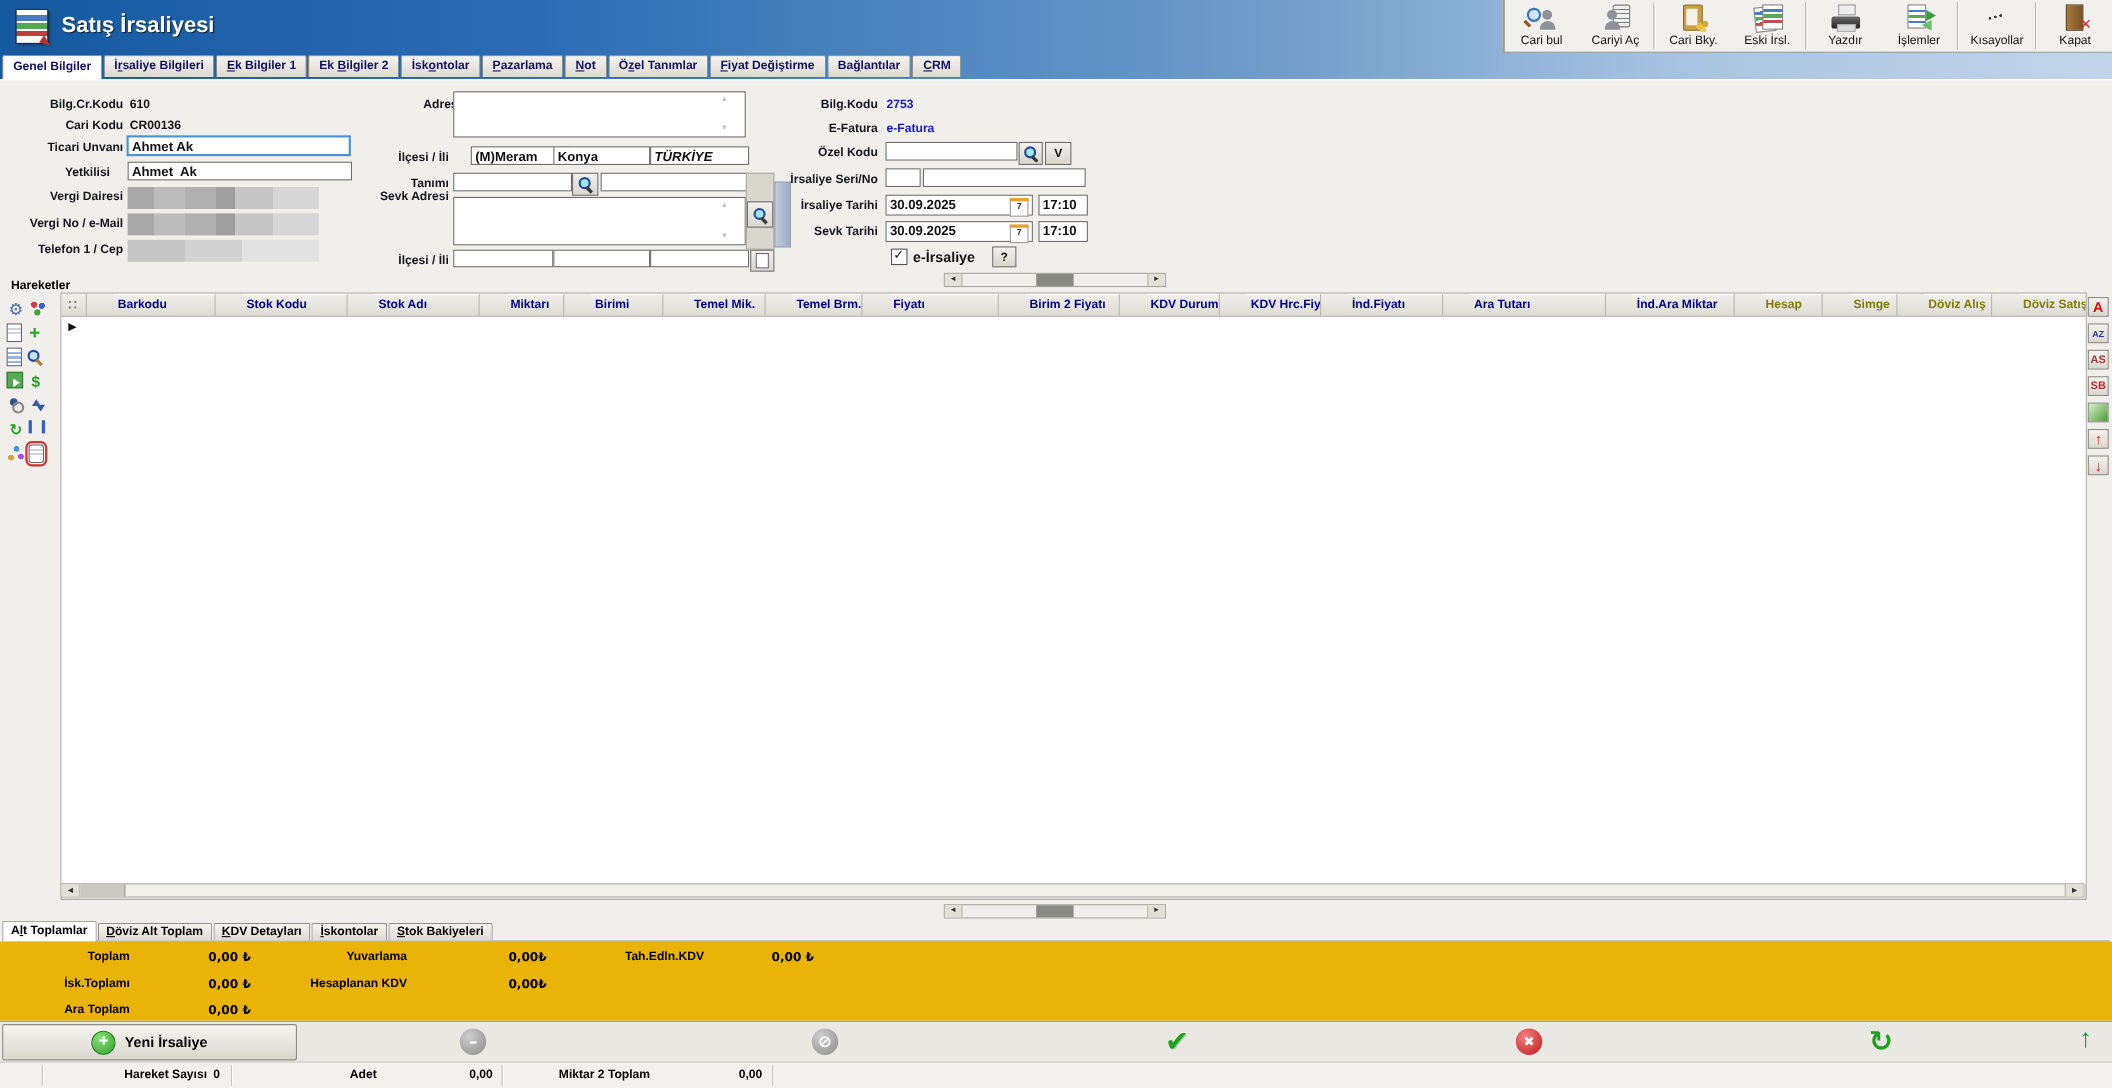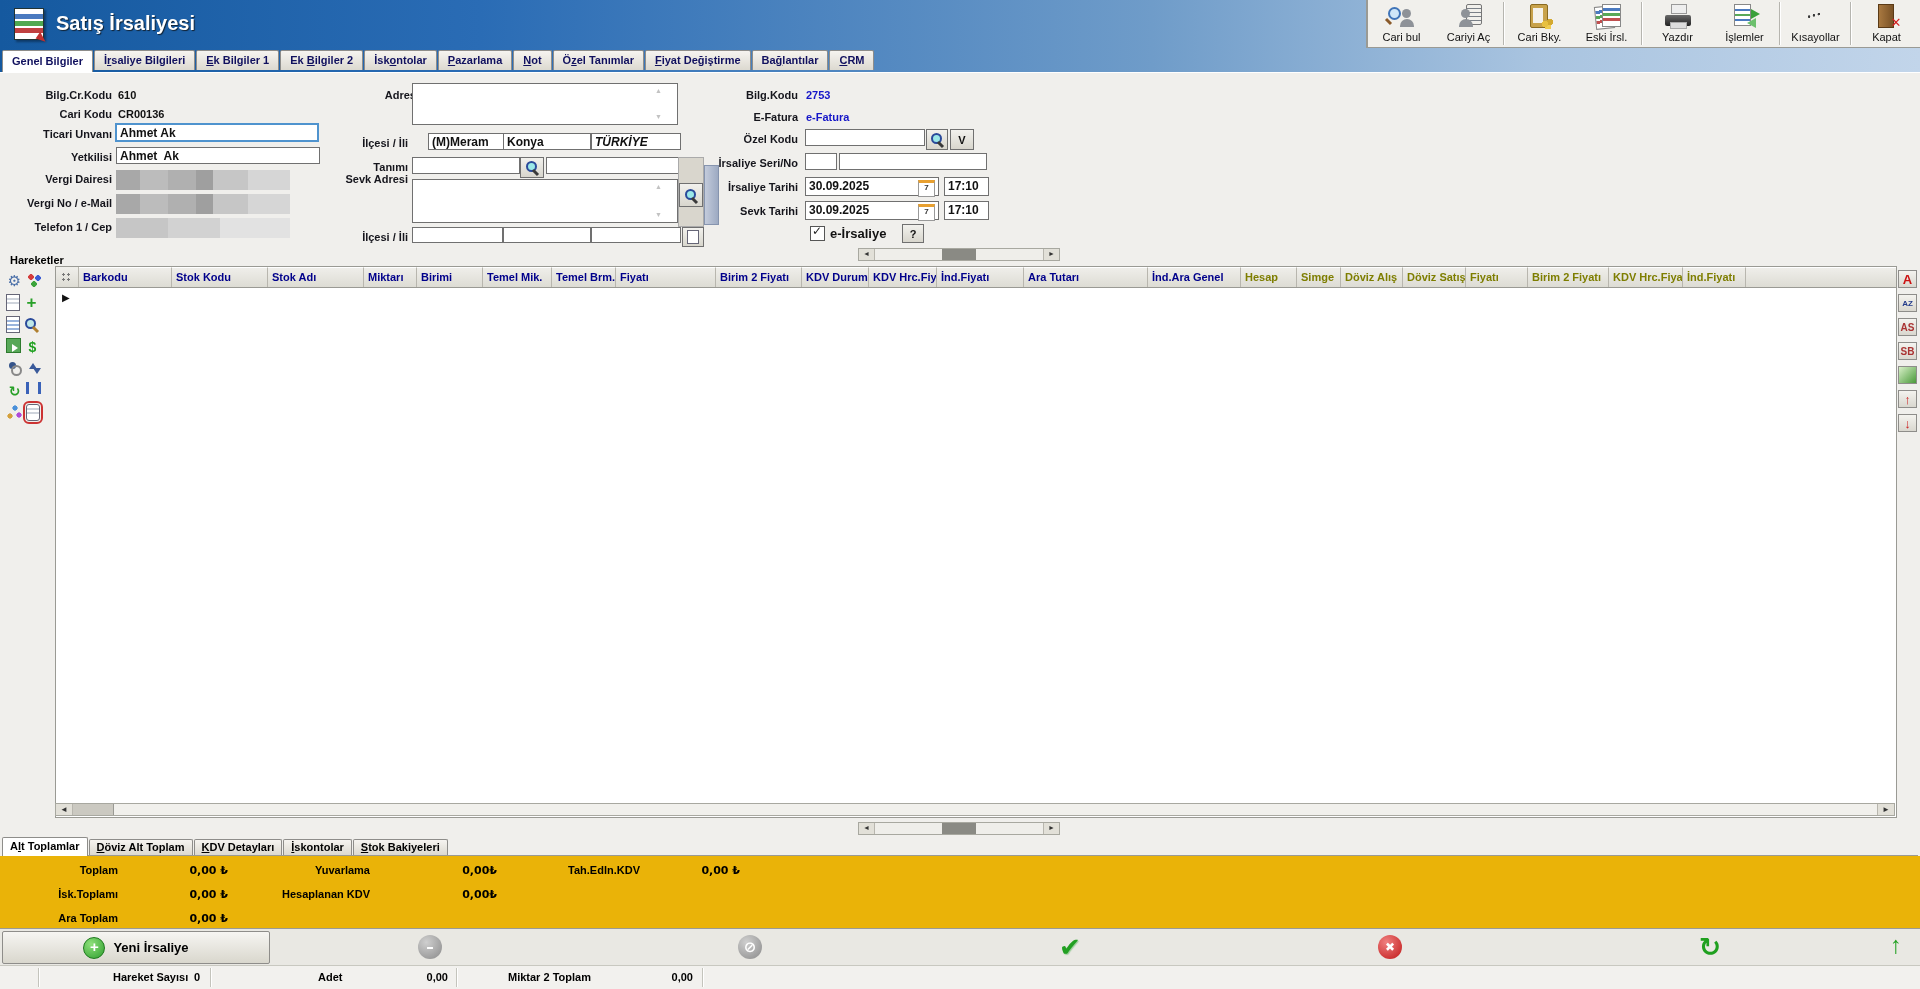--- a/index.html
+++ b/index.html
@@ -80,21 +80,21 @@
   .vbar{position:absolute;left:704px;top:92px;width:13px;height:58px;background:linear-gradient(90deg,#c3cbdb,#9daac2);border:1px solid #8694ae;}
   .graycol{position:absolute;left:678px;top:84px;width:24px;height:68px;background:#d9d6cd;border:1px solid #aaa;}
   
   #hareketler{position:absolute;left:10px;top:254px;font-weight:bold;color:#000;}
   .mscroll{position:absolute;width:200px;height:11px;border:1px solid #a8a8a0;background:#efeeea;display:flex;}
   .mscroll .ar{width:15px;background:#e2e0d8;border-right:1px solid #b8b6ae;font-size:7px;line-height:10px;text-align:center;color:#333;}
   .mscroll .ar.r{border-right:none;border-left:1px solid #b8b6ae;}
   .mscroll .track{flex:1;position:relative;}
   .mscroll .thumb{position:absolute;left:40%;top:0;width:34px;height:100%;background:#8a8a84;}
   #grid{position:absolute;left:55px;top:266px;width:1840px;height:550px;border:1px solid #9a9a94;background:#fff;}
-  #gridhead{display:flex;height:20px;background:linear-gradient(#f0efeb,#dddcd4);border-bottom:1px solid #9a9a94;overflow:hidden;}
+  #gridhead{display:flex;height:20px;background:linear-gradient(#f0efeb,#dddcd4);border-bottom:1px solid #9a9a94;overflow:hidden;gap:24px;}
   .gh{flex:none;box-sizing:border-box;border-right:1px solid #b8b6ae;border-top:1px solid #fff;
       padding:3px 0 0 4px;font-weight:bold;color:#00008b;white-space:nowrap;overflow:hidden;}
   .gh.olive{color:#7e7e00;}
   .gh.fill{flex:1;border-right:none;}
   .grip{flex:none;width:23px;border-right:1px solid #b8b6ae;background-image:radial-gradient(#777 1px,transparent 1.3px);
       background-size:5px 5px;background-position:5px 5px;background-repeat:repeat;background-clip:content-box;padding:4px 8px 4px 4px;box-sizing:border-box;}
   #gridbody{position:relative;height:516px;background:#fff;}
   #rowmark{position:absolute;left:6px;top:4px;font-size:10px;color:#111;}
   #hscroll{position:absolute;left:55px;top:803px;width:1840px;height:13px;background:#f1f0ec;border:1px solid #a8a8a0;display:flex;box-sizing:border-box;}
   #hscroll .ar{width:16px;background:#e2e0d8;border-right:1px solid #b8b6ae;font-size:8px;line-height:11px;text-align:center;color:#333;}
@@ -253,21 +253,21 @@
   </div>
 
   <div id="form">
 
     <div class="lbl" style="left:0;width:112px;top:16px;">Bilg.Cr.Kodu</div>
     <div class="val" style="left:118px;top:16px;">610</div>
     <div class="lbl" style="left:0;width:112px;top:35px;">Cari Kodu</div>
     <div class="val" style="left:118px;top:35px;">CR00136</div>
     <div class="lbl" style="left:0;width:112px;top:55px;">Ticari Unvanı</div>
     <input class="inp focus" style="left: 115px; top: 50px; width: 194px; height: 15px;" value="Ahmet Ak">
-    <div class="lbl" style="left:0;width:112px;top:78px;">Yetkilisi</div>
+    <div class="lbl" style="left:0;width:100px;top:78px;">Yetkilisi</div>
     <input class="inp" style="left: 116px; top: 74px; width: 196px; height: 15px;" value="Ahmet  Ak">
     <div class="lbl" style="left:0;width:112px;top:100px;">Vergi Dairesi</div>
     <div class="redact" style="left:116px;top:97px;"></div>
     <div class="lbl" style="left:0;width:112px;top:124px;">Vergi No / e-Mail</div>
     <div class="redact" style="left:116px;top:121px;"></div>
     <div class="lbl" style="left:0;width:112px;top:148px;">Telefon 1 / Cep</div>
     <div class="redact light" style="left:116px;top:145px;"></div>
 
     <div class="lbl" style="left:308px;width:108px;top:16px;">Adres</div>
     <textarea class="inp" style="left: 412px; top: 10px; width: 258px; height: 40px;"></textarea>
@@ -395,21 +395,21 @@
         <div class="gh" style="width: 53px;"><span>Miktarı</span></div>
         <div class="gh" style="width: 66px;"><span>Birimi</span></div>
         <div class="gh" style="width: 69px;"><span>Temel Mik.</span></div>
         <div class="gh" style="width: 64px;"><span>Temel Brm.</span></div>
         <div class="gh" style="width: 100px;"><span>Fiyatı</span></div>
         <div class="gh" style="width: 86px;"><span>Birim 2 Fiyatı</span></div>
         <div class="gh" style="width: 67px;"><span>KDV Durumu</span></div>
         <div class="gh" style="width: 68px;"><span>KDV Hrc.Fiyat</span></div>
         <div class="gh" style="width: 87px;"><span>İnd.Fiyatı</span></div>
         <div class="gh" style="width: 124px;"><span>Ara Tutarı</span></div>
-        <div class="gh" style="width: 93px;"><span>İnd.Ara Genel</span></div>
+        <div class="gh" style="width: 93px;"><span>İnd.Ara Miktar</span></div>
         <div class="gh olive" style="width: 56px;"><span>Hesap</span></div>
         <div class="gh olive" style="width: 44px;"><span>Simge</span></div>
         <div class="gh olive" style="width: 62px;"><span>Döviz Alış</span></div>
         <div class="gh olive" style="width: 63px;"><span>Döviz Satış</span></div>
         <div class="gh olive" style="width: 62px;"><span>Fiyatı</span></div>
         <div class="gh olive" style="width: 81px;"><span>Birim 2 Fiyatı</span></div>
         <div class="gh olive" style="width: 74px;"><span>KDV Hrc.Fiyat</span></div>
         <div class="gh olive" style="width: 63px;"><span>İnd.Fiyatı</span></div>
         <div class="gh fill"></div>
       </div>

